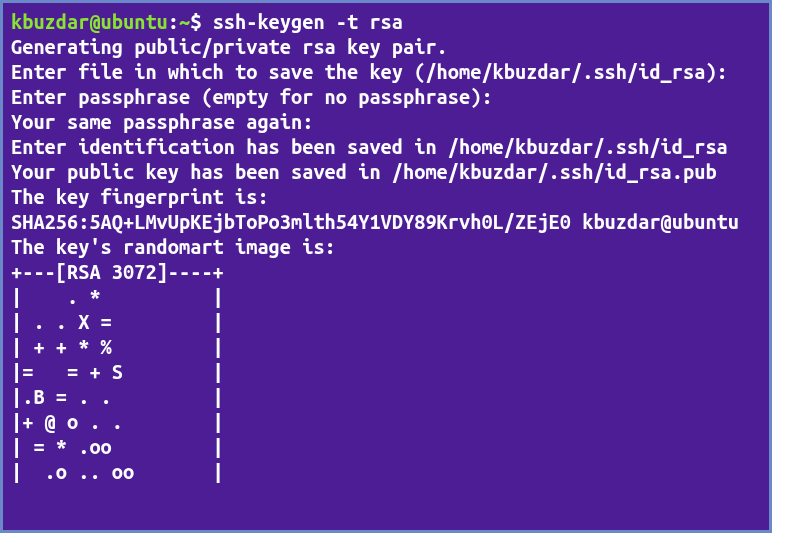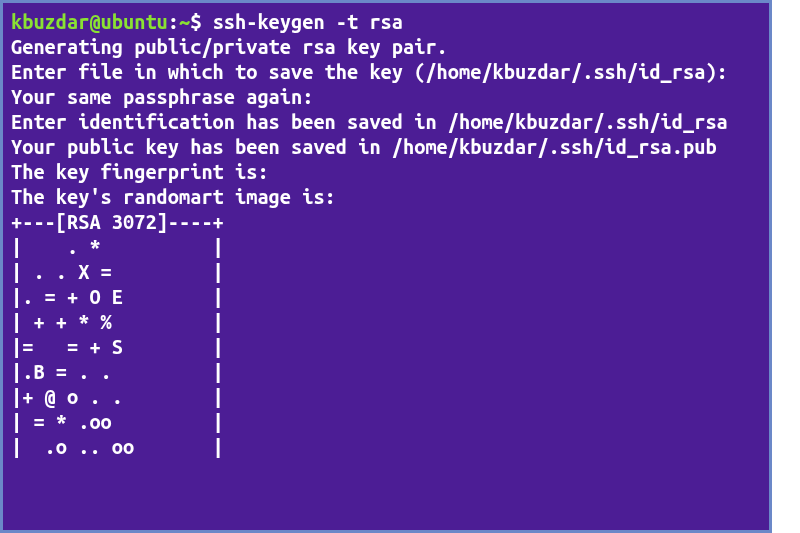--- a/index.html
+++ b/index.html
@@ -42,28 +42,29 @@
       color: #ffffff;
     }
   </style>
 </head>
 <body>
 
 <div class="terminal-frame">
   <div class="line"><span class="prompt-user">kbuzdar@ubuntu</span><span class="prompt-sep">:</span><span class="prompt-user">~</span><span class="prompt-dollar">$ </span><span class="cmd">ssh-keygen -t rsa</span></div>
   <div class="line">Generating public/private rsa key pair.</div>
   <div class="line">Enter file in which to save the key (/home/kbuzdar/.ssh/id_rsa):</div>
+  <div class="line">Enter passphrase (empty for no passphrase):</div>
   <div class="line">Your same passphrase again:</div>
   <div class="line">Enter identification has been saved in /home/kbuzdar/.ssh/id_rsa</div>
   <div class="line">Your public key has been saved in /home/kbuzdar/.ssh/id_rsa.pub</div>
   <div class="line">The key fingerprint is:</div>
+  <div class="line">SHA256:5AQ+LMvUpKEjbToPo3mlth54Y1VDY89Krvh0L/ZEjE0 kbuzdar@ubuntu</div>
   <div class="line">The key's randomart image is:</div>
   <div class="line">+---[RSA 3072]----+</div>
   <div class="line">|    . *          |</div>
   <div class="line">| . . X =         |</div>
-  <div class="line">|. = + O E        |</div>
   <div class="line">| + + * %         |</div>
   <div class="line">|=   = + S        |</div>
   <div class="line">|.B = . .         |</div>
   <div class="line">|+ @ o . .        |</div>
   <div class="line">| = * .oo         |</div>
   <div class="line">|  .o .. oo       |</div>
 </div>
 
 </body></html>

